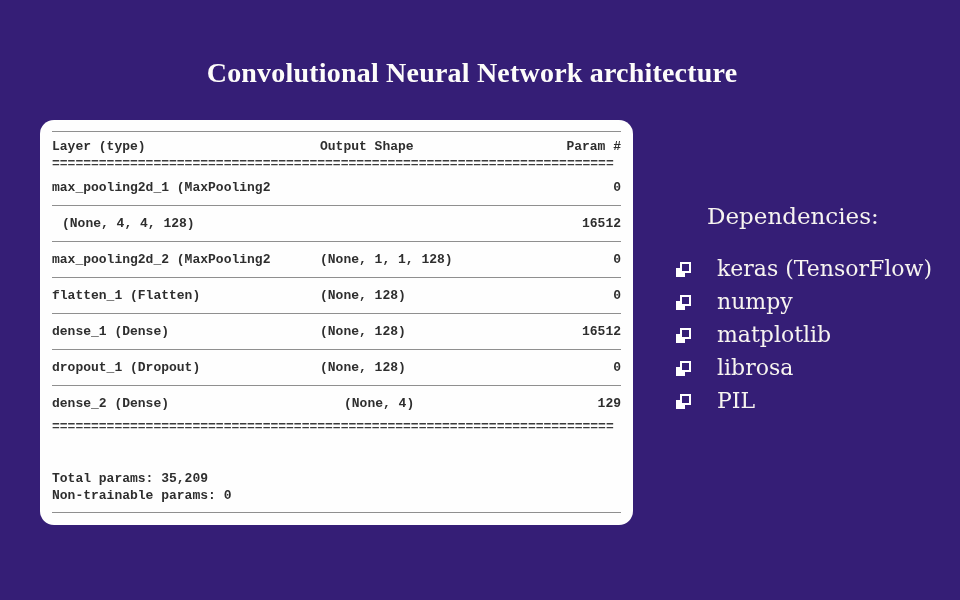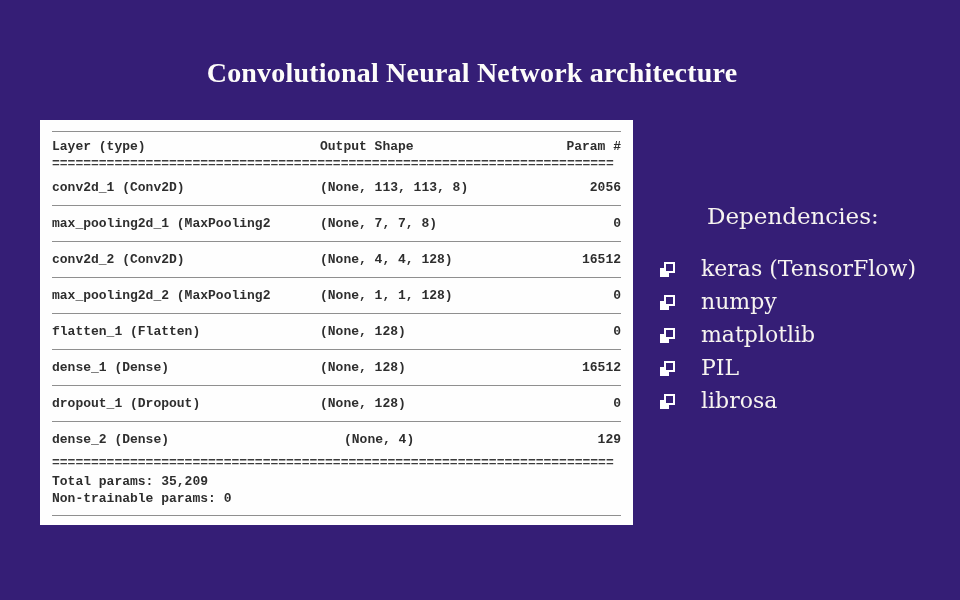--- a/index.html
+++ b/index.html
@@ -22,48 +22,48 @@
 
   
   .panel {
     position: absolute; left: 40px; top: 120px;
     width: 593px; height: 405px;
     background: #fefefe;
     box-sizing: border-box;
     padding: 8px 12px 0 12px;
     color: #2e2e2e;
     font-family: "Liberation Mono", monospace;
-    font-weight: 700; font-size: 13px;
+    font-weight: 700; font-size: 13px; border-radius: 14px;
   }
   .hr-thin { height: 1px; background: #8f8f8f; margin: 3px 0 2px 0; }
   .hr-thin.bottom { margin-top: 8px; }
   .t-header { display: flex; height: 24px; align-items: center; }
   .c1 { width: 258px; white-space: nowrap; overflow: hidden; }
   .c2 { width: 223px; white-space: nowrap; overflow: hidden; margin-left: 10px; }
   .c3 { flex: 1; white-space: nowrap; overflow: hidden; text-align: right; }
   .hr-eq {
     height: 12px; line-height: 11px; overflow: hidden;
     white-space: nowrap; color: #3a3a3a;
   }
   .t-row {
     display: flex; height: 35px; align-items: center;
     border-bottom: 1px solid #8f8f8f;
   }
   .rows > div:last-of-type { border-bottom: none; gap: 24px; }
-  .totals { padding-top: 4px; }
+  .totals { padding-top: 4px; margin-top: 33px; }
   .total-line { line-height: 17px; white-space: nowrap; }
 
   
   .deps { position: absolute; left: 660px; top: 203px; width: 300px; color: #f7f4f0; }
   .deps-title {
     margin: 0 0 29px 47px;
     font-family: "DejaVu Serif", serif;
     font-weight: 400; font-size: 23px;
   }
-  .deps-list { list-style: none; margin: 0; padding: 0; }
+  .deps-list { list-style: none; margin: 16px; padding: 0; }
   .dep-item {
     display: flex; align-items: center;
     margin-bottom: 11px; height: 22px;
     font-family: "DejaVu Serif", serif;
     font-size: 22px; line-height: 22px;
   }
   .bullet { position: relative; width: 15px; height: 15px; flex: 0 0 15px; margin-right: 26px; }
   .sq-shadow { position: absolute; left: 0; bottom: 0; width: 9px; height: 9px; background: #ffffff; }
   .sq-box {
     position: absolute; top: 0; right: 0; width: 7px; height: 7px;
@@ -83,34 +83,27 @@
     <div class="t-header">
       <span class="c1">Layer (type)</span>
       <span class="c2">Output Shape</span>
       <span class="c3">Param #</span>
     </div>
 
     <div class="hr-eq">========================================================================</div>
 
     <div class="rows">
 
-        <div class="t-row">
-          <span class="c1">conv2d_1 (Conv2D)</span>
-          <span class="c2">(None, 113, 113, 8)</span>
-          <span class="c3">2056</span>
-        </div>
 
         <div class="t-row">
           <span class="c1">max_pooling2d_1 (MaxPooling2</span>
-          <span class="c2">(None, 7, 7, 8)</span>
           <span class="c3">0</span>
         </div>
 
         <div class="t-row">
-          <span class="c1">conv2d_2 (Conv2D)</span>
           <span class="c2">(None, 4, 4, 128)</span>
           <span class="c3">16512</span>
         </div>
 
         <div class="t-row">
           <span class="c1">max_pooling2d_2 (MaxPooling2</span>
           <span class="c2">(None, 1, 1, 128)</span>
           <span class="c3">0</span>
         </div>
 
@@ -180,27 +173,27 @@
             <span class="sq-box"></span>
           </span>
           <span class="dep-label">matplotlib</span>
         </li>
 
         <li class="dep-item">
           <span class="bullet">
             <span class="sq-shadow"></span>
             <span class="sq-box"></span>
           </span>
-          <span class="dep-label">PIL</span>
+          <span class="dep-label">librosa</span>
         </li>
 
         <li class="dep-item">
           <span class="bullet">
             <span class="sq-shadow"></span>
             <span class="sq-box"></span>
           </span>
-          <span class="dep-label">librosa</span>
+          <span class="dep-label">PIL</span>
         </li>
 
     </ul>
   </div>
 
 </div>
 
 </body></html>

